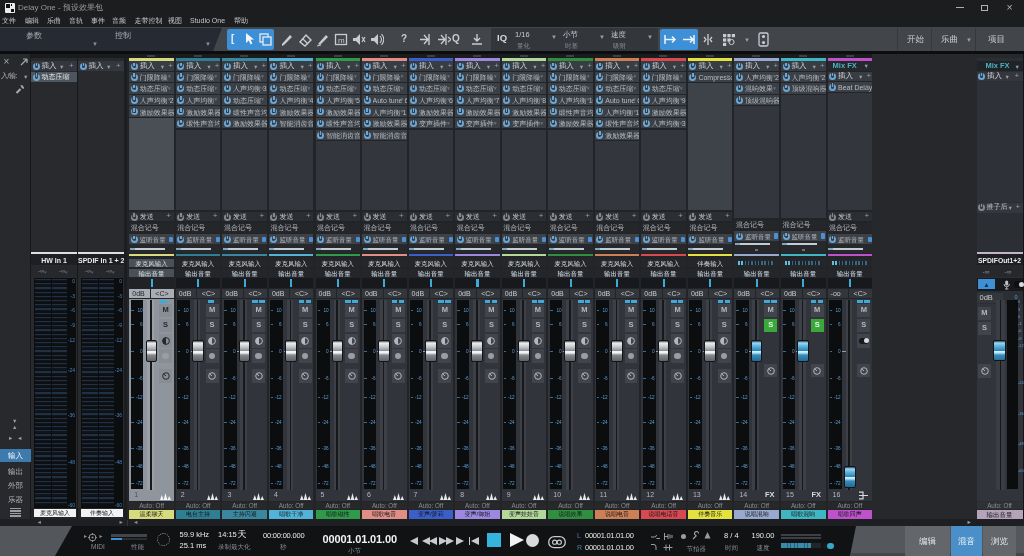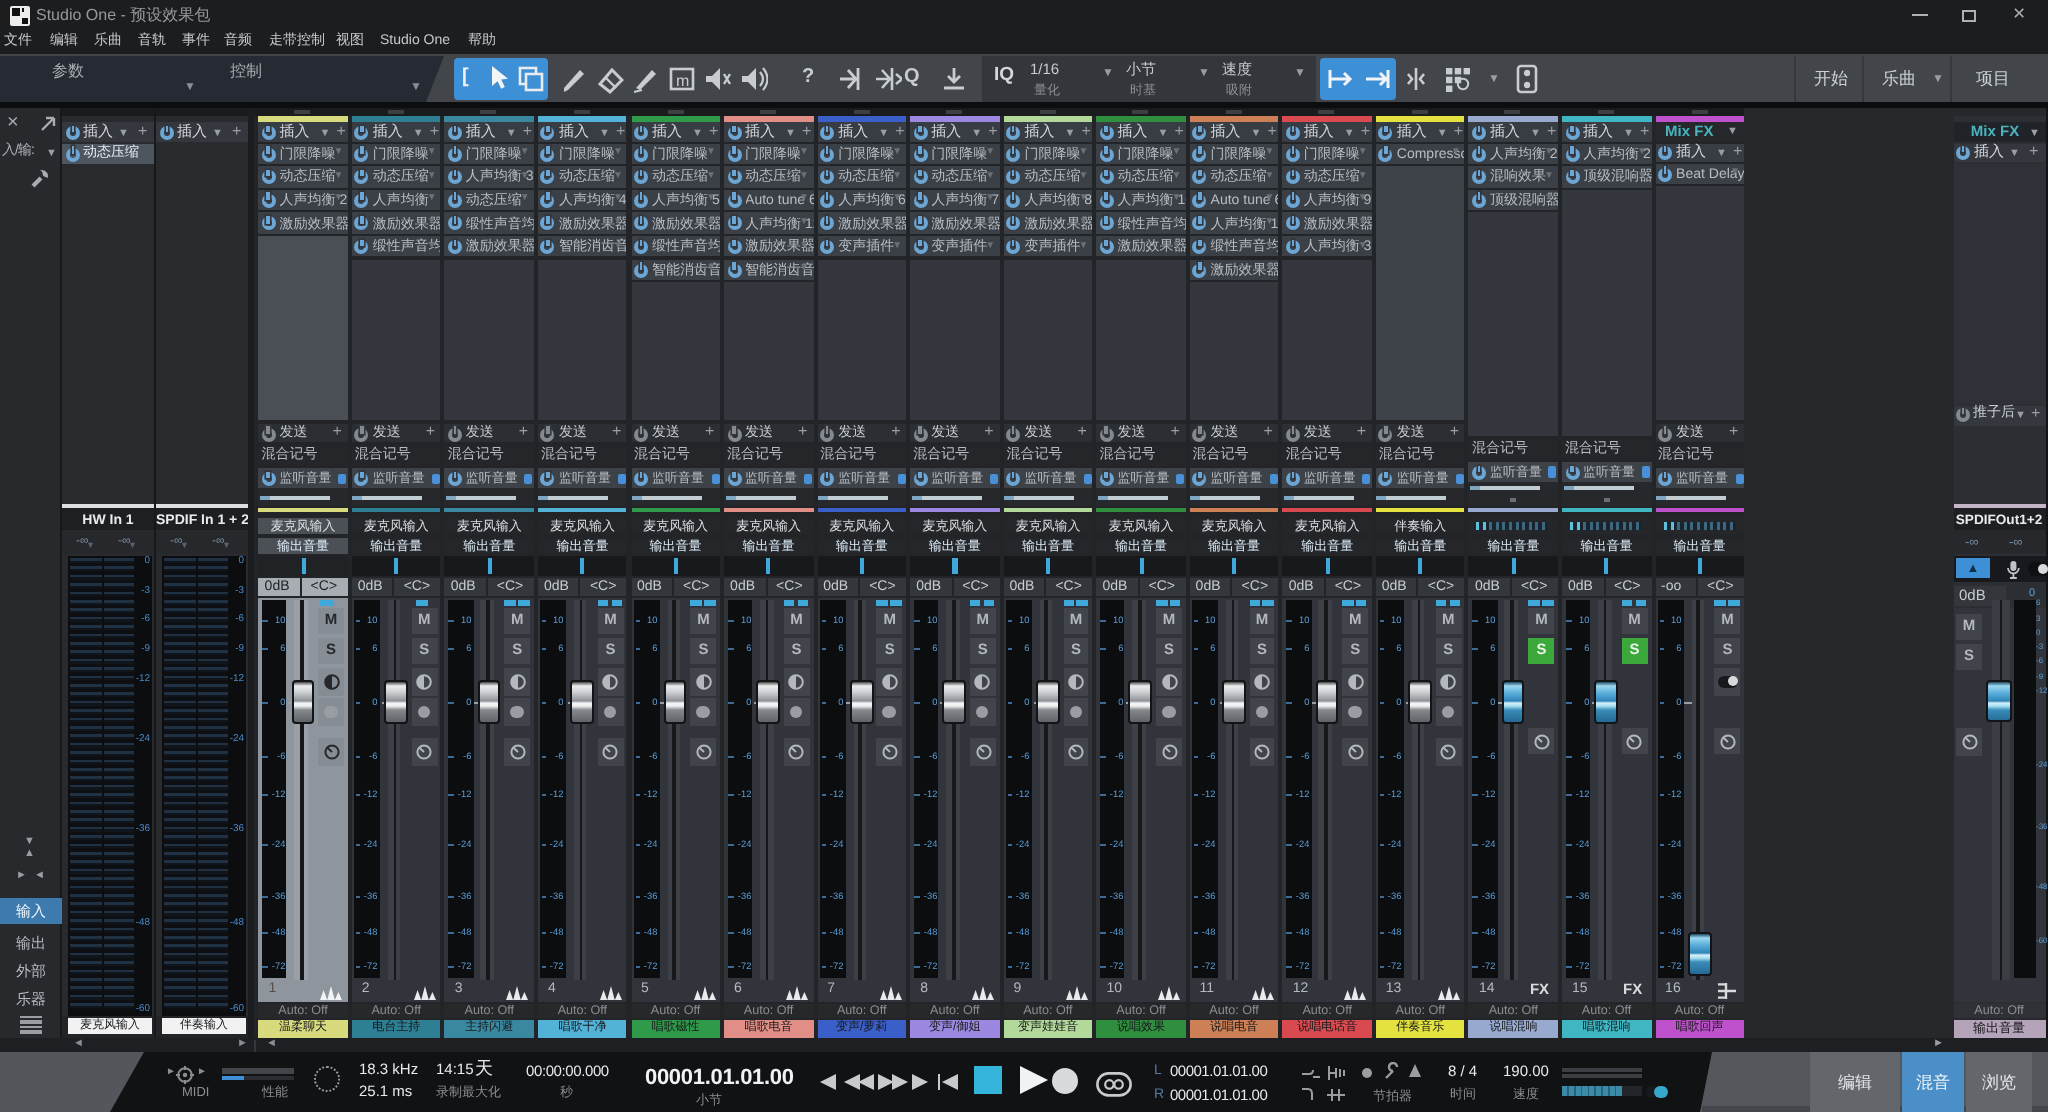--- a/index.html
+++ b/index.html
@@ -10,21 +10,21 @@
 .pw::before{content:'';position:absolute;left:0.7px;top:-2.3px;width:1.6px;height:3.6px;background:#6ca6d4;box-shadow:0 0 0 0.8px #32363c}
 .pwg{border-color:#84898f}
 .pwg::before{background:#84898f !important}
 </style></head><body>
 <div id="app">
 <div style="left:0px;top:0px;width:1024px;height:27.3px;background:#1c1d1f;"></div>
 <div style="left:5px;top:3px;width:10px;height:10px;background:#ededee;border-radius:1px;"></div>
 <div style="left:6px;top:4px;width:3.6px;height:3.6px;background:#111;"></div>
 <div style="left:10.5px;top:8.5px;width:3.6px;height:3.6px;background:#111;"></div>
 <div style="left:10.5px;top:4px;width:1.8px;height:1.8px;background:#111;"></div>
-<div class="tx" style="left:18px;top:4px;font-size:8px;color:#96999c;">Studio One - 预设效果包</div>
+<div class="tx" style="left:18px;top:4px;font-size:8px;color:#96999c;">Delay One - 预设效果包</div>
 <div style="left:955.5px;top:7px;width:8px;height:1.4px;background:#aeb1b4;"></div>
 <div style="left:981px;top:4.5px;width:7px;height:6.5px;border:1.1px solid #aeb1b4;"></div>
 <div class="tx" style="left:1006.5px;top:2px;font-size:10.5px;color:#aeb1b4;">×</div>
 <div class="tx" style="left:2px;top:17.2px;font-size:7px;color:#c6c9cd;">文件</div>
 <div class="tx" style="left:25px;top:17.2px;font-size:7px;color:#c6c9cd;">编辑</div>
 <div class="tx" style="left:47px;top:17.2px;font-size:7px;color:#c6c9cd;">乐曲</div>
 <div class="tx" style="left:69px;top:17.2px;font-size:7px;color:#c6c9cd;">音轨</div>
 <div class="tx" style="left:91px;top:17.2px;font-size:7px;color:#c6c9cd;">事件</div>
 <div class="tx" style="left:112px;top:17.2px;font-size:7px;color:#c6c9cd;">音频</div>
 <div class="tx" style="left:134.5px;top:17.2px;font-size:7px;color:#c6c9cd;">走带控制</div>
@@ -1991,21 +1991,21 @@
         <path d="M4.5 0 L4.5 2 M4.5 7 L4.5 9 M0 4.5 L2 4.5 M7 4.5 L9 4.5" stroke="#8a8e92"></path>
       </svg>
     </div>
 <div class="tx" style="left:98.5px;top:534px;font-size:5px;color:#8a8e92;">►</div>
 <div class="tx" style="left:91px;top:542.5px;font-size:6.5px;color:#8a8e92;">MIDI</div>
 <div style="left:111px;top:533.5px;width:36px;height:3.8px;background:#42454a;"></div>
 <div style="left:111px;top:537.8px;width:36px;height:2.6px;background:#2a2d31;"></div>
 <div style="left:111px;top:537.8px;width:10.5px;height:2.6px;background:#3e8fd8;"></div>
 <div class="tx" style="left:131px;top:542.5px;font-size:6.5px;color:#8a8e92;">性能</div>
 <div style="left:157px;top:533px;width:13px;height:13px;border-radius:50%;border:1.6px dotted #9a9ea3;"></div>
-<div class="tx" style="left:179.5px;top:531px;font-size:7.5px;color:#e8eaec;">18.3 kHz</div>
+<div class="tx" style="left:179.5px;top:531px;font-size:7.5px;color:#e8eaec;">59.9 kHz</div>
 <div class="tx" style="left:179.5px;top:542px;font-size:7.5px;color:#e8eaec;">25.1 ms</div>
 <div class="tx" style="left:218px;top:530.8px;font-size:7.5px;color:#e8eaec;">14:15</div>
 <div class="tx" style="left:237.5px;top:529px;font-size:9px;color:#e8eaec;">天</div>
 <div class="tx" style="left:218px;top:542.5px;font-size:6.5px;color:#8a8e92;">录制最大化</div>
 <div class="tx" style="left:263px;top:531.5px;font-size:7.5px;color:#e8eaec;letter-spacing:-0.2px;">00:00:00.000</div>
 <div class="tx" style="left:280px;top:542.5px;font-size:6.5px;color:#8a8e92;">秒</div>
 <div class="tx" style="left:322.5px;top:532.5px;font-size:11px;color:#f0f2f4;font-weight:bold;letter-spacing:-0.15px;">00001.01.01.00</div>
 <div class="tx" style="left:348px;top:546.5px;font-size:6.5px;color:#8a8e92;">小节</div>
 <div style="left:409.5px;top:536.5px;width:8px;height:8px;">
       <svg width="8" height="8">

